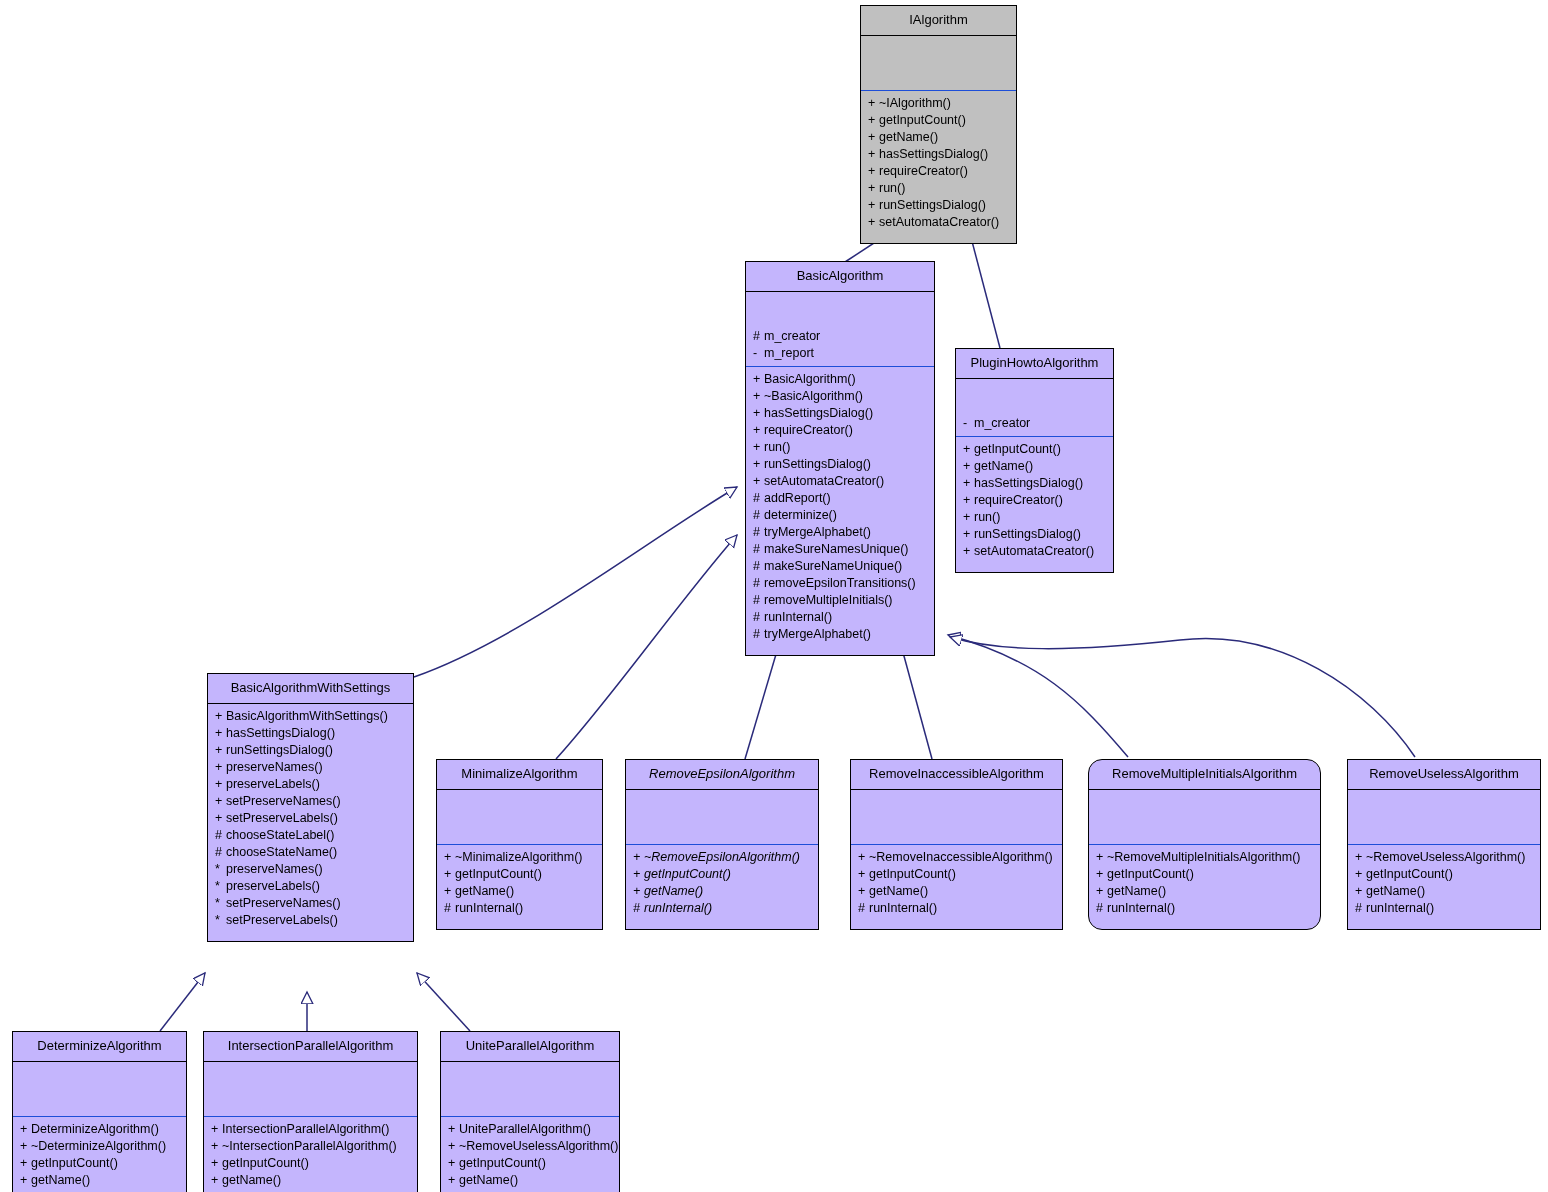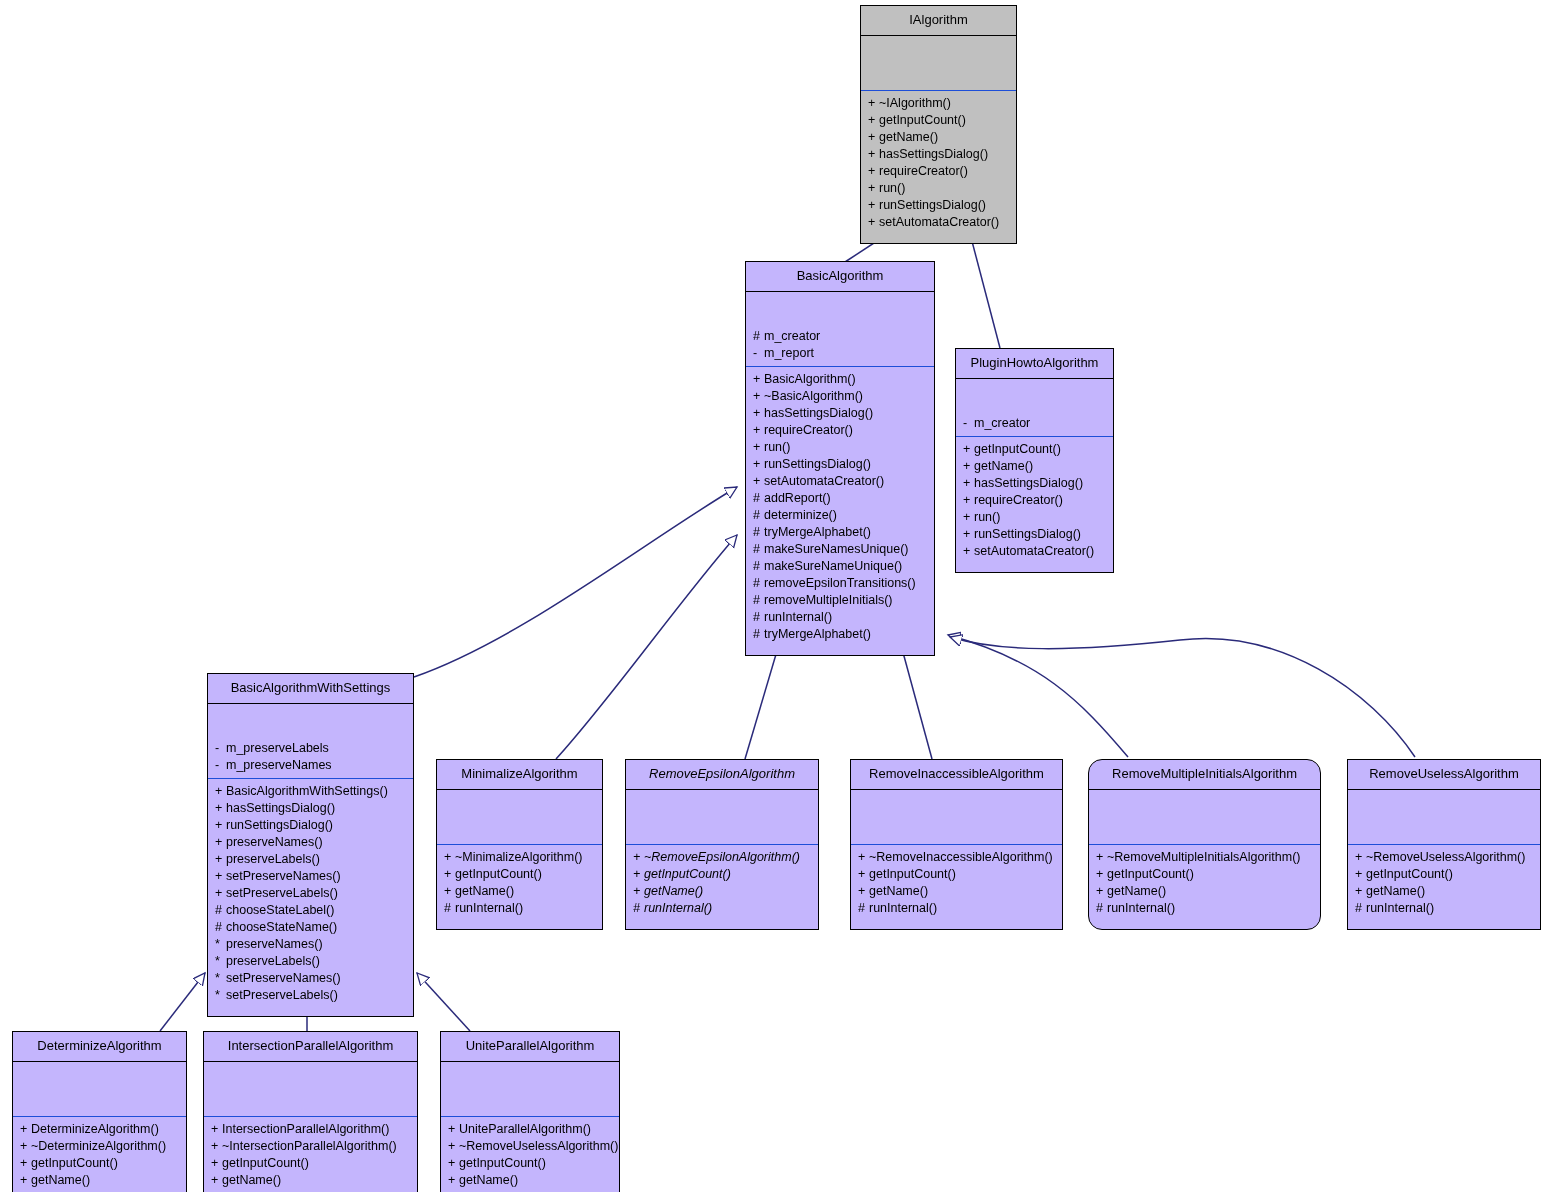--- a/index.html
+++ b/index.html
@@ -157,24 +157,20 @@
           <div class="member"><span class="vis">+</span><span>getName()</span></div>
           <div class="member"><span class="vis">+</span><span>hasSettingsDialog()</span></div>
           <div class="member"><span class="vis">+</span><span>requireCreator()</span></div>
           <div class="member"><span class="vis">+</span><span>run()</span></div>
           <div class="member"><span class="vis">+</span><span>runSettingsDialog()</span></div>
           <div class="member"><span class="vis">+</span><span>setAutomataCreator()</span></div>
         </div>
       </div>
       <div class="uml-box" style="left: 207px; top: 673px; width: 207px;">
         <div class="uml-title">BasicAlgorithmWithSettings</div>
-        <div class="uml-attrs">
-          <div class="member"><span class="vis">-</span><span>m_preserveLabels</span></div>
-          <div class="member"><span class="vis">-</span><span>m_preserveNames</span></div>
-        </div>
         <div class="uml-ops">
           <div class="member"><span class="vis">+</span><span>BasicAlgorithmWithSettings()</span></div>
           <div class="member"><span class="vis">+</span><span>hasSettingsDialog()</span></div>
           <div class="member"><span class="vis">+</span><span>runSettingsDialog()</span></div>
           <div class="member"><span class="vis">+</span><span>preserveNames()</span></div>
           <div class="member"><span class="vis">+</span><span>preserveLabels()</span></div>
           <div class="member"><span class="vis">+</span><span>setPreserveNames()</span></div>
           <div class="member"><span class="vis">+</span><span>setPreserveLabels()</span></div>
           <div class="member"><span class="vis">#</span><span>chooseStateLabel()</span></div>
           <div class="member"><span class="vis">#</span><span>chooseStateName()</span></div>

